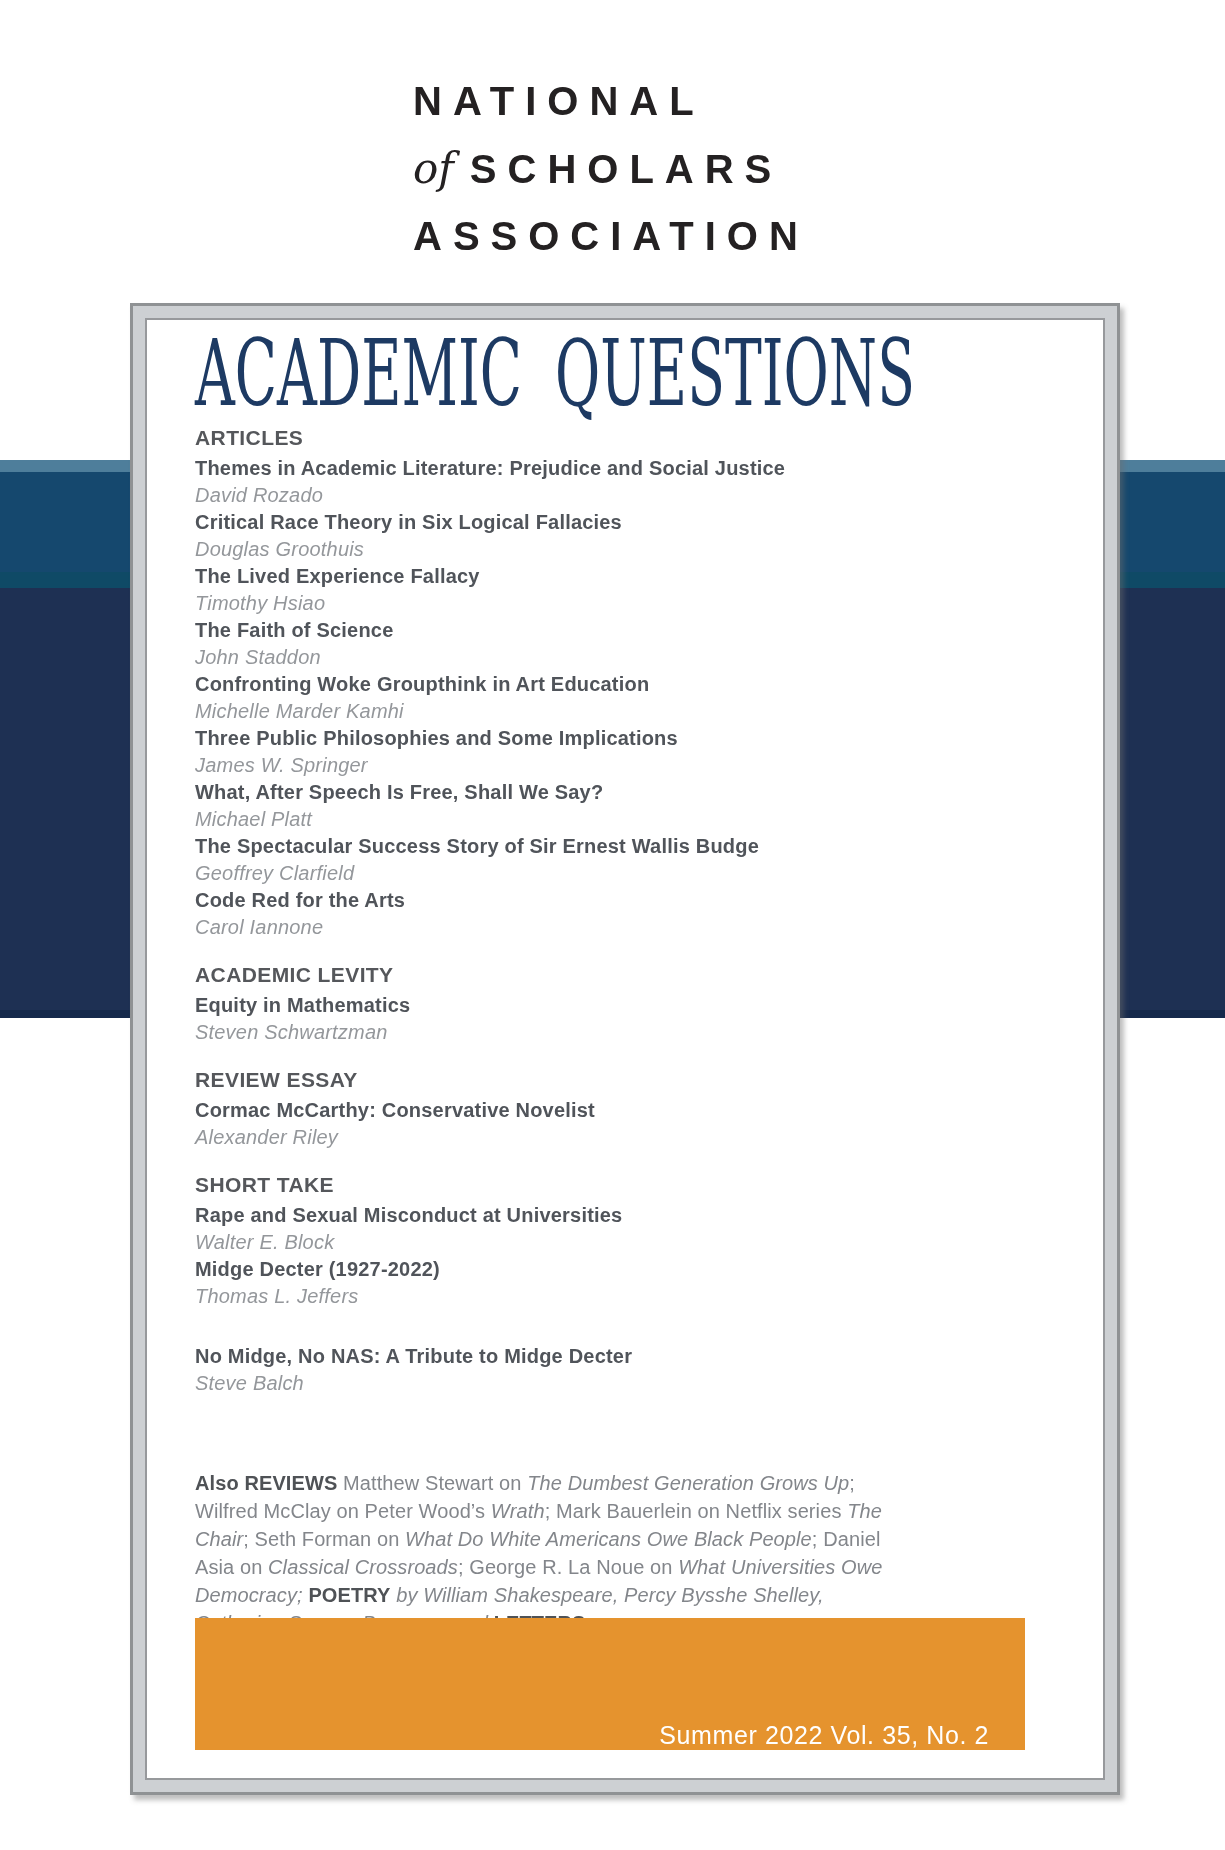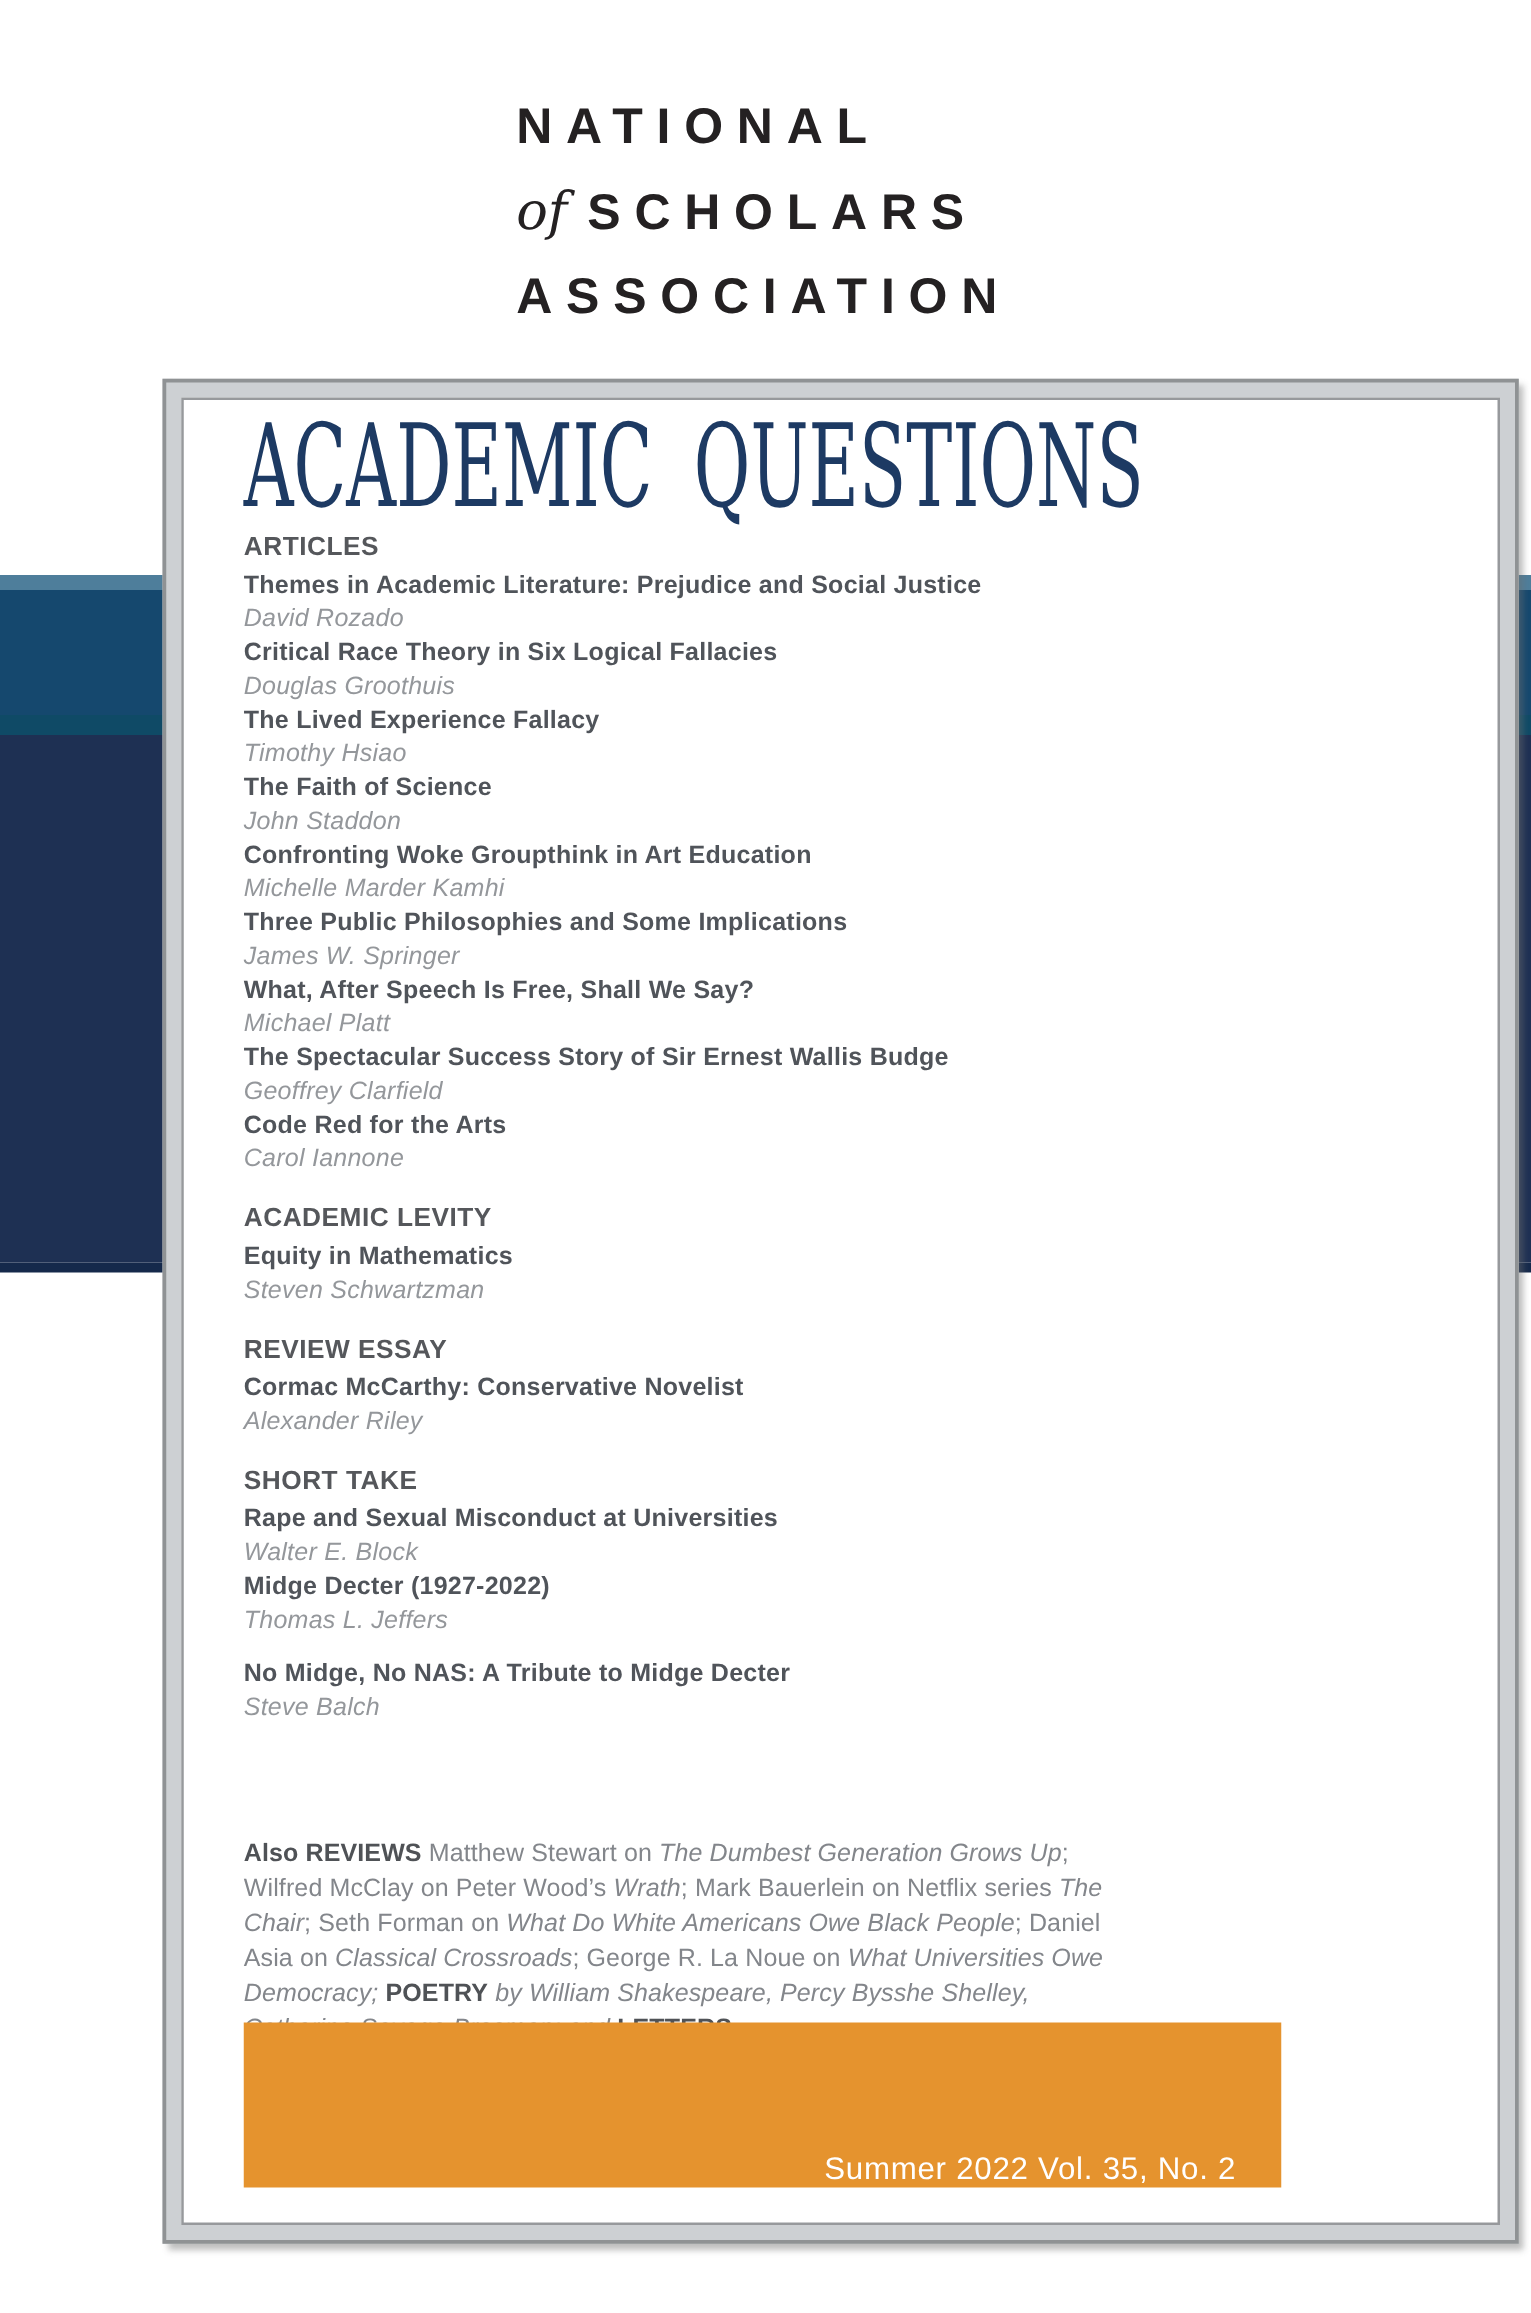--- a/index.html
+++ b/index.html
@@ -15,40 +15,40 @@
   .stripe-line  {top:1010px;height:8px;background:var(--navy_line,#15294B);}
 
   
   .logo{position:absolute;left:413px;top:68px;z-index:2;color:#242122;}
   .logo-line{font-size:40px;line-height:67px;letter-spacing:11px;font-weight:bold;
              font-family:"Liberation Sans",sans-serif;}
   .logo-of{font-family:"DejaVu Serif",serif;font-style:italic;font-weight:normal;
            font-size:42px;letter-spacing:0;margin-right:16px;text-transform:none;}
 
   
-  .box{position:absolute;left:130px;top:303px;width:1085px;height:1492px;z-index:1;
+  .box{position:absolute;left:130px;top:303px;width:990px;height:1492px;z-index:1;
        box-sizing:border-box;border:3px solid #8F9294;background:#CDD0D3;padding:12px;
        box-shadow:4px 5px 5px rgba(110,110,110,.45);}
   .box-inner{position:relative;box-sizing:border-box;width:100%;height:100%;
              border:2px solid #97999C;background:#fff;}
 
   
   .journal-title{position:absolute;left:48px;top:8px;white-space:nowrap;
                  font-family:"DejaVu Serif",serif;font-size:92px;line-height:92px;
                  color:var(--title_navy,#1D3A63);transform:scaleX(0.60);
                  transform-origin:left top;font-weight:normal;}
   .journal-title .w1{margin-right:55px;}
 
   
   .toc{position:absolute;left:48px;top:104px;width:760px;}
   .sec-heading{font-size:21px;line-height:27px;font-weight:bold;letter-spacing:.4px;
                color:#55575B;margin:0 0 4px 0;}
   .sec-heading.later{margin-top:20px;}
   .toc-item{margin:0;}
-  .toc-item.gap{margin-top:16px;}
+  .toc-item.gap{margin-top:33px;}
   .toc-title{font-size:20px;line-height:27px;font-weight:bold;color:#50545A;letter-spacing:.2px;}
   .toc-author{font-size:20px;line-height:27px;font-style:italic;color:#94979B;letter-spacing:.2px;}
 
   
   .also{position:absolute;left:48px;top:1149px;width:712px;font-size:20px;line-height:28px;
         color:#83868B;letter-spacing:.1px;}
   .also .seg-b{font-weight:bold;color:#4F5256;font-style:normal;margin-top:36px;}
   .also .seg-i{font-style:italic;}
   .also .seg-r{font-style:normal;}
 

